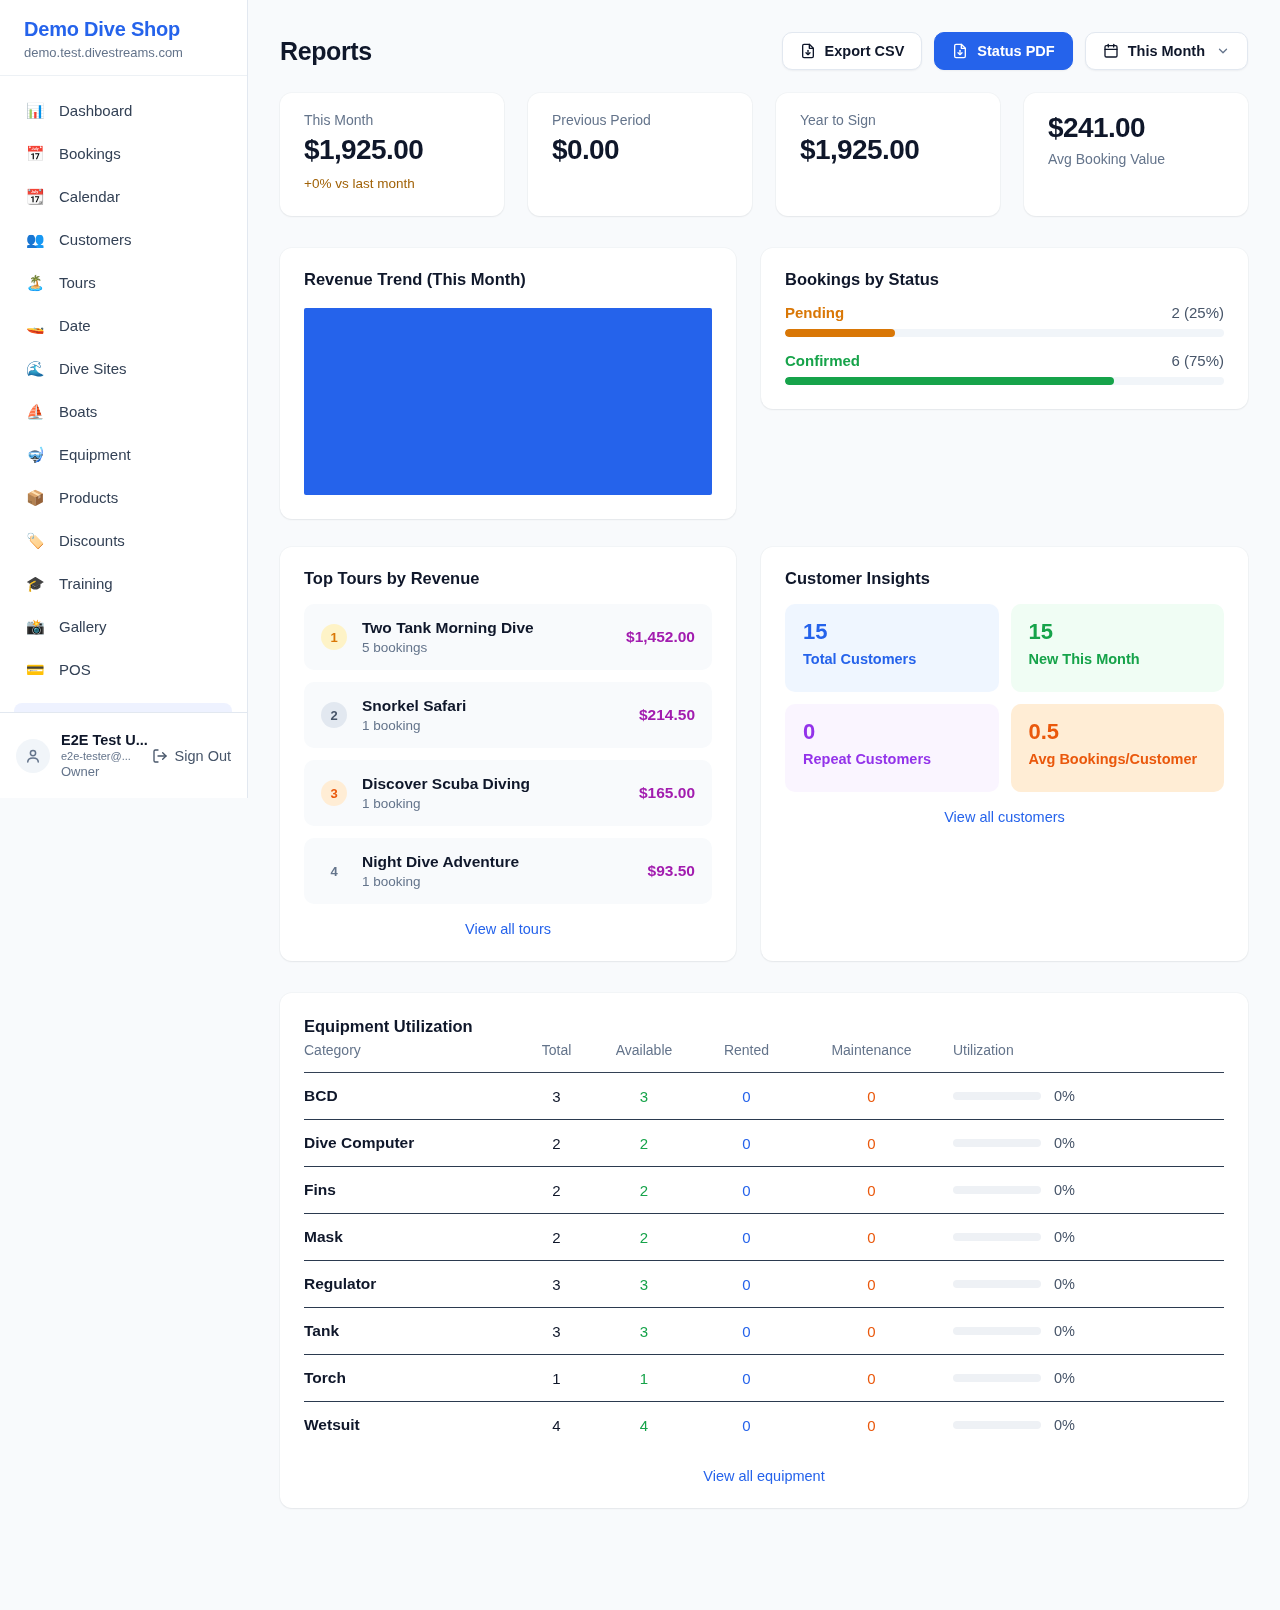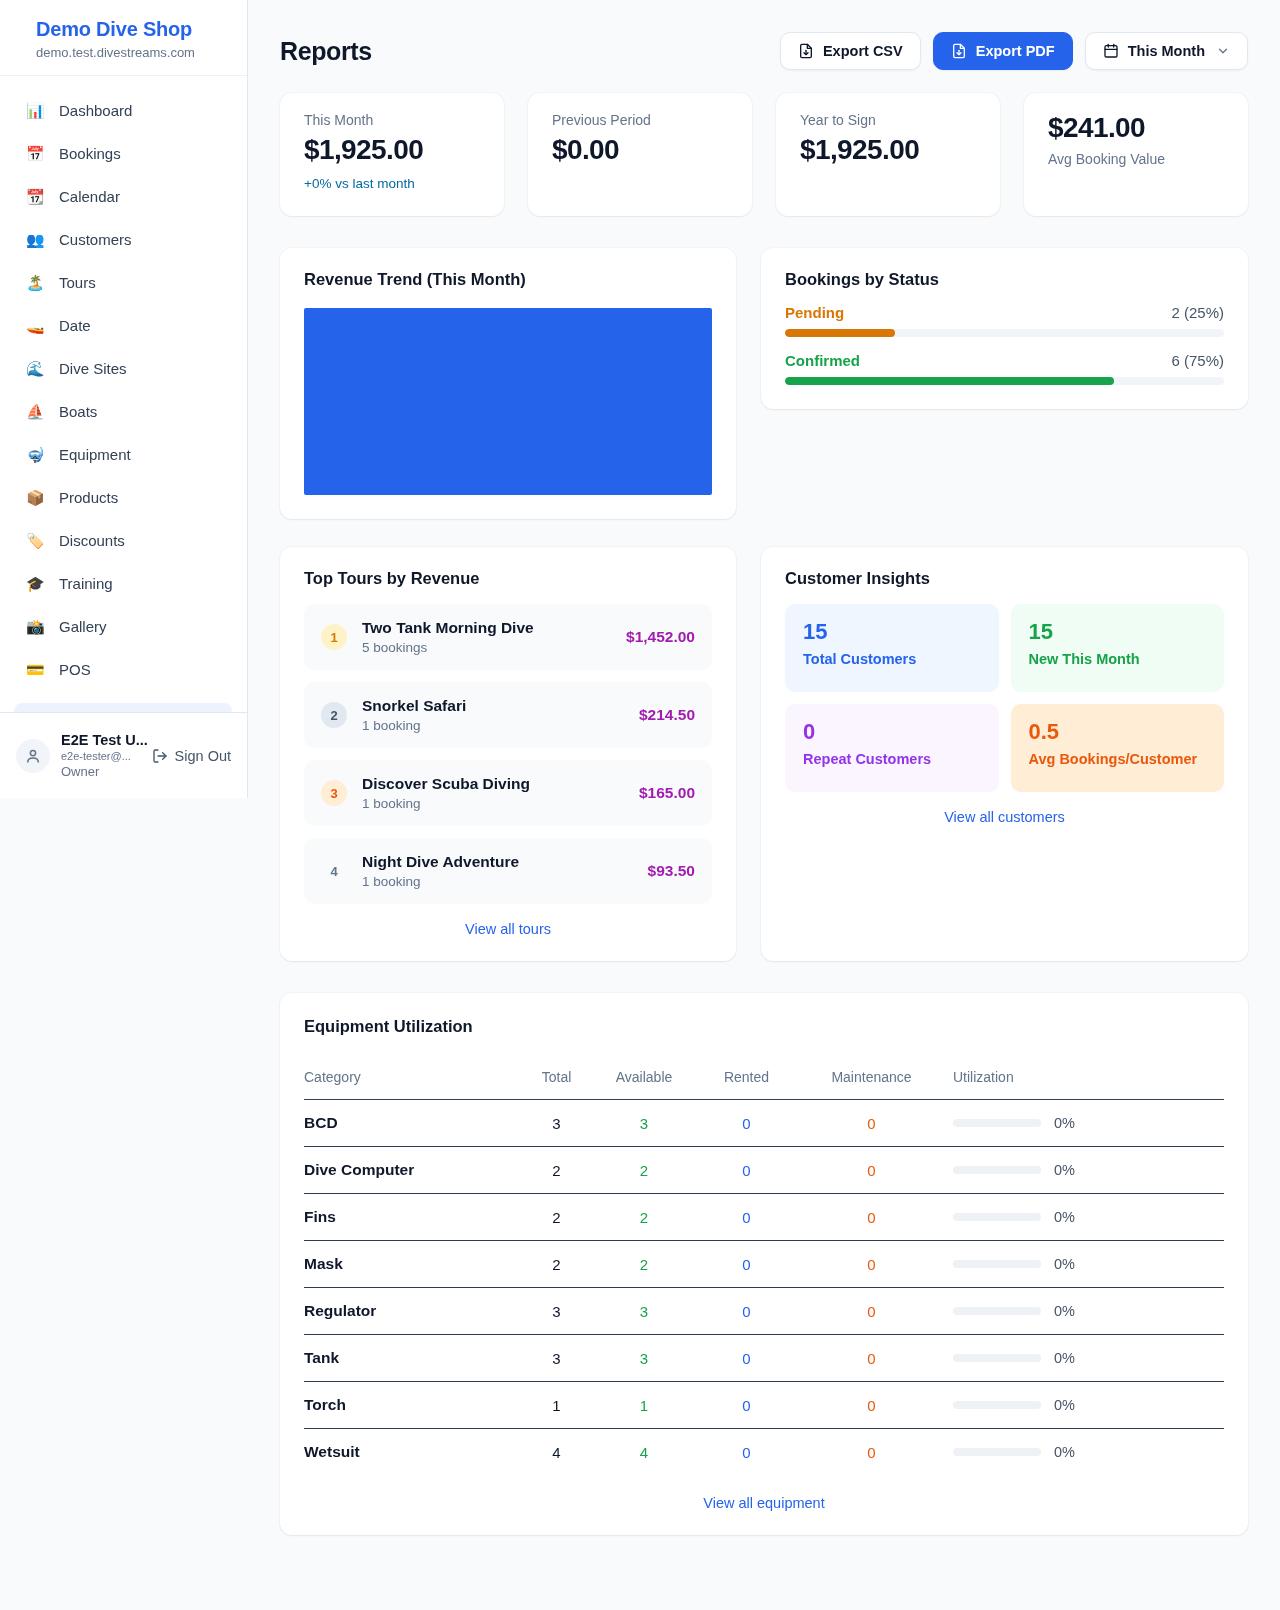--- a/index.html
+++ b/index.html
@@ -15,21 +15,21 @@
   a { text-decoration: none; }
 
   
   .sidebar {
     position: absolute; top: 0; left: 0;
     width: 248px; height: 798px;
     background: #fff;
     border-right: 1px solid #e2e8f0;
     display: flex; flex-direction: column;
   }
-  .brand { padding: 18px 36px 15px; border-bottom: 1px solid #edf1f5; }
+  .brand { padding: 18px 24px 15px; border-bottom: 1px solid #edf1f5; }
   .brand-name { font-size: 20px; font-weight: 700; color: #2563eb; letter-spacing: -0.2px; }
   .brand-domain { font-size: 13px; color: #64748b; margin-top: 4px; }
   .nav { flex: 1; padding: 15px 14px 0; position: relative; overflow: hidden; }
   .nav-item {
     display: flex; align-items: center; gap: 13px;
     height: 38px; margin-bottom: 5px; padding: 0 12px;
     border-radius: 8px; cursor: pointer;
   }
   .nav-icon { width: 20px; font-size: 15px; text-align: center; line-height: 1; }
   .nav-label { font-size: 15px; color: #334155; }
@@ -77,21 +77,21 @@
     background: #fff; border-radius: 12px;
     box-shadow: 0 1px 2px rgba(15,23,42,0.06), 0 0 0 1px rgba(15,23,42,0.025);
   }
   .card-title { font-size: 16.5px; font-weight: 700; }
 
   
   .stats { display: grid; grid-template-columns: repeat(4, 1fr); gap: 24px; margin-bottom: 32px; }
   .stat-card { padding: 19px 24px; height: 123px; }
   .stat-label { font-size: 14px; color: #64748b; }
   .stat-value { font-size: 28px; font-weight: 800; letter-spacing: -0.6px; margin-top: 6px; }
-  .stat-sub { font-size: 13.5px; color: #0369a1; margin-top: 10px; }
+  .stat-sub { font-size: 13.5px; color: #a16207; margin-top: 10px; }
   .stat-card.reverse .stat-value { margin-top: 0; }
   .stat-card.reverse .stat-label { margin-top: 7px; }
 
   
   .grid-2 { display: grid; grid-template-columns: 456px 1fr; gap: 25px; }
   .row-2 { margin-bottom: 28px; align-items: start; }
   .card-pad { padding: 22px 24px 24px; }
   .chart-block { margin-top: 19px; height: 187px; border-radius: 2px; }
   .status-row { margin-top: 15px; }
   .status-head { display: flex; justify-content: space-between; align-items: baseline; }
@@ -119,21 +119,21 @@
   .tour-revenue { font-size: 15.5px; font-weight: 700; color: #a21caf; }
   .view-link { display: block; text-align: center; color: #2563eb; font-size: 14.5px; margin-top: 17px; cursor: pointer; }
 
   .tiles { display: grid; grid-template-columns: 1fr 1fr; gap: 12px; margin-top: 16px; }
   .tile { border-radius: 10px; padding: 15px 18px; height: 88px; }
   .tile-value { font-size: 22px; font-weight: 800; }
   .tile-label { font-size: 14.5px; font-weight: 600; margin-top: 6px; }
 
   
   .equip-card { padding: 24px; }
-  .eq-table { margin-top: 27px; }
+  .eq-table { margin-top: 0; }
   .eq-row { display: grid; grid-template-columns: 210px 85px 90px 115px 135px 1fr; align-items: center; }
   .eq-head { padding: 6px 0 14px; border-bottom: 1px solid #334155; }
   .eq-head > div { font-size: 14px; color: #64748b; }
   .eq-body { padding: 14px 0; border-bottom: 1px solid #2b3a4f; }
   .eq-body:last-of-type { border-bottom: none; }
   .eq-cat { font-size: 15.5px; font-weight: 700; }
   .num { text-align: center; font-size: 15px; }
   .c-green { color: #16a34a; }
   .c-blue { color: #2563eb; }
   .c-orange { color: #ea580c; }
@@ -261,21 +261,21 @@
           </svg>
         <span>Export CSV</span>
       </button>
       <button class="btn btn-primary">
         <svg width="16" height="16" viewBox="0 0 24 24" fill="none" stroke="currentColor" stroke-width="2" stroke-linecap="round" stroke-linejoin="round">
             <path d="M14 2H6a2 2 0 0 0-2 2v16a2 2 0 0 0 2 2h12a2 2 0 0 0 2-2V8z"></path>
             <path d="M14 2v6h6"></path>
             <path d="M12 11v6"></path>
             <path d="M9 14.5 12 17.5 15 14.5"></path>
           </svg>
-        <span>Export PDF</span>
+        <span>Status PDF</span>
       </button>
       <button class="btn">
         <svg width="16" height="16" viewBox="0 0 24 24" fill="none" stroke="currentColor" stroke-width="2" stroke-linecap="round" stroke-linejoin="round">
             <rect x="3" y="4" width="18" height="17" rx="2"></rect>
             <line x1="16" y1="2" x2="16" y2="6"></line>
             <line x1="8" y1="2" x2="8" y2="6"></line>
             <line x1="3" y1="9.5" x2="21" y2="9.5"></line>
           </svg>
         <span>This Month</span>
         <svg class="chev" width="14" height="14" viewBox="0 0 24 24" fill="none" stroke="currentColor" stroke-width="2.2" stroke-linecap="round" stroke-linejoin="round">

